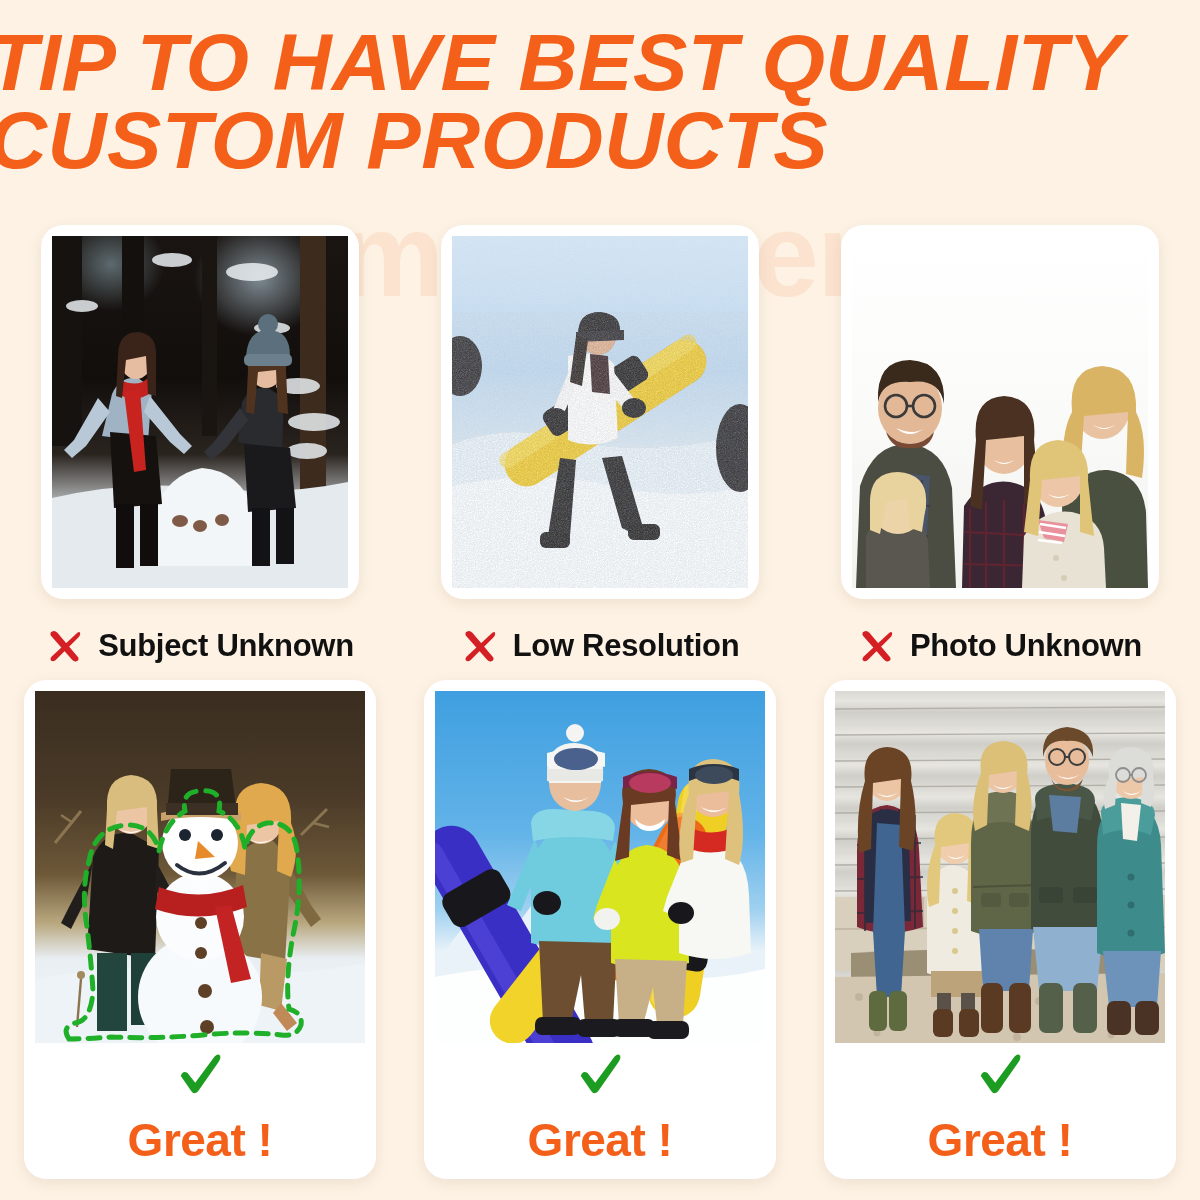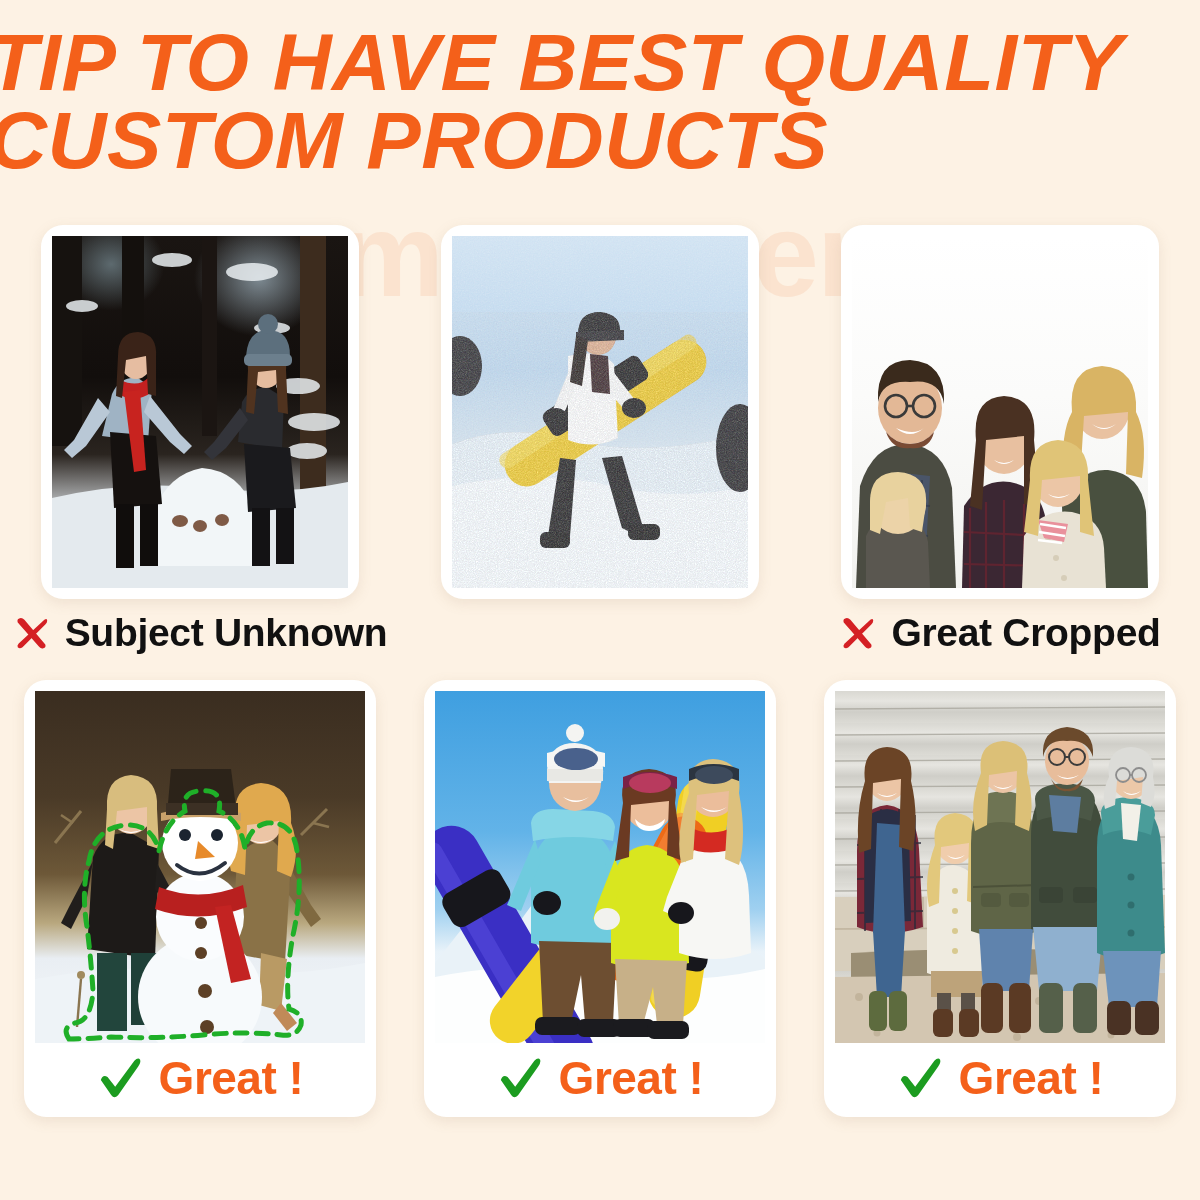--- a/index.html
+++ b/index.html
@@ -88,36 +88,37 @@
     position: relative;
     background: #ddd;
   }
   .card.bot .photo { height: 352px; }
 
   
   .bad-label {
     display: flex;
     align-items: center;
     gap: 14px;
-    margin-top: 12px;
-    font-size: 39px;
+    margin-top: 28px;
+    font-size: 31px;
     font-weight: 600;
     color: #111;
     letter-spacing: -0.3px;
   }
   .bad-label .icon { width: 38px; height: 38px; flex: none; }
 
   
   .good-label {
     display: flex;
     align-items: center;
     justify-content: center;
     gap: 16px;
     width: 100%;
     padding: 8px 0 6px;
+    flex-direction: column;
   }
   .good-label .icon { width: 46px; height: 46px; flex: none; }
   .good-label .txt {
     font-size: 46px;
     font-weight: 700;
     color: #F4601A;
     letter-spacing: -0.5px;
   }
 
   
@@ -296,20 +297,29 @@
 
               <path d="M124 100 L118 146 L130 150 L136 104 Z" fill="#241a16"></path>
 
               <path d="M138 118 L156 120 L158 158 L140 156 Z" fill="#3a2026"></path>
             </g>
           </g>
           <rect width="296" height="352" filter="url(#grain)" opacity=".42" style="mix-blend-mode:overlay"></rect>
         </svg>
       </div>
     </div>
+    <div class="bad-label">
+      <span class="icon">
+        <svg viewBox="0 0 40 40">
+          <path d="M6 5 Q9 3 12 6 L34 32 Q35 35 32 36 Q29 37 27 34 L5 9 Q4 6 6 5 Z" fill="#D42024"></path>
+          <path d="M33 6 Q36 4 36 7 Q36 9 34 11 L10 35 Q7 37 5 35 Q4 33 6 31 Z" fill="#D42024"></path>
+        </svg>
+      </span>
+      <span>Low Resolution</span>
+    </div>
   </div>
 
   <div class="cell">
     <div class="card top">
       <div class="photo">
         <div class="art-sky"></div>
         <svg class="scene" viewBox="0 0 296 352" preserveAspectRatio="none">
 
           <g>
             <path d="M8 250 Q22 206 58 208 Q92 212 100 252 L104 352 L4 352 Z" fill="#4b4c42"></path>
@@ -382,21 +392,21 @@
         </svg>
       </div>
     </div>
     <div class="bad-label">
       <span class="icon">
         <svg viewBox="0 0 40 40">
           <path d="M6 5 Q9 3 12 6 L34 32 Q35 35 32 36 Q29 37 27 34 L5 9 Q4 6 6 5 Z" fill="#D42024"></path>
           <path d="M33 6 Q36 4 36 7 Q36 9 34 11 L10 35 Q7 37 5 35 Q4 33 6 31 Z" fill="#D42024"></path>
         </svg>
       </span>
-      <span>Great Cropped</span>
+      <span>Photo Unknown</span>
     </div>
   </div>
 
   <div class="cell">
     <div class="card bot">
       <div class="photo">
         <div class="art-snowsun"></div>
         <svg class="scene" viewBox="0 0 330 352" preserveAspectRatio="none">
 
           <path d="M0 288 Q90 272 170 280 Q250 288 330 272 L330 352 L0 352 Z" fill="#eef3f7"></path>

